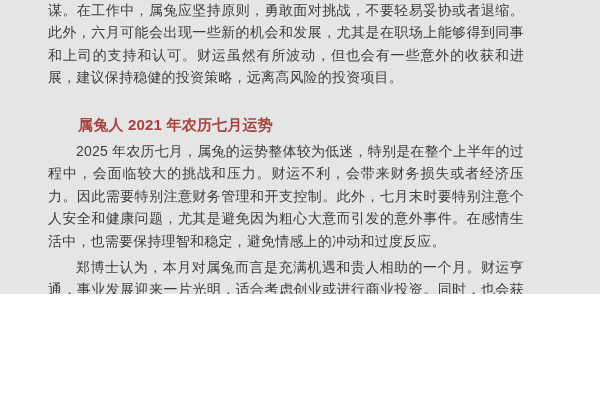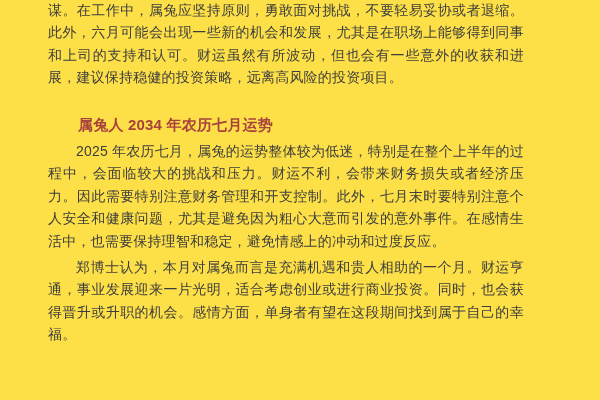--- a/index.html
+++ b/index.html
@@ -3,22 +3,22 @@
 <meta charset="utf-8">
 <style>
   html, body {
     margin: 0;
     padding: 0;
     background: #ffffff;
   }
   .page {
     position: relative;
     width: 600px;
-    height: 400px;
-    background: #fde047;
+    height: 294px;
+    background: #e5e5e5;
     overflow: hidden;
     font-family: "Liberation Sans", "DejaVu Sans", sans-serif;
   }
   .page-text {
     position: absolute;
     left: 48px;
     top: -1px;
     width: 476px;
     font-size: 14px;
     line-height: 22.4px;
@@ -51,20 +51,20 @@
 </style>
 </head>
 <body>
 
 <div class="page">
   <div class="page-text">
 
     <p class="continued">谋。在工作中，属兔应坚持原则，勇敢面对挑战，不要轻易妥协或者退缩。此外，六月可能会出现一些新的机会和发展，尤其是在职场上能够得到同事和上司的支持和认可。财运虽然有所波动，但也会有一些意外的收获和进展，建议保持稳健的投资策略，远离高风险的投资项目。</p>
 
 
-    <h2 class="section-heading">属兔人 2034 年农历七月运势</h2>
+    <h2 class="section-heading">属兔人 2021 年农历七月运势</h2>
 
     <p class="after-heading">2025 年农历七月，属兔的运势整体较为低迷，特别是在整个上半年的过程中，会面临较大的挑战和压力。财运不利，会带来财务损失或者经济压力。因此需要特别注意财务管理和开支控制。此外，七月末时要特别注意个人安全和健康问题，尤其是避免因为粗心大意而引发的意外事件。在感情生活中，也需要保持理智和稳定，避免情感上的冲动和过度反应。</p>
 
     <p class="closing">郑博士认为，本月对属兔而言是充满机遇和贵人相助的一个月。财运亨通，事业发展迎来一片光明，适合考虑创业或进行商业投资。同时，也会获得晋升或升职的机会。感情方面，单身者有望在这段期间找到属于自己的幸福。</p>
 
   </div>
 </div>
 
 </body></html>

